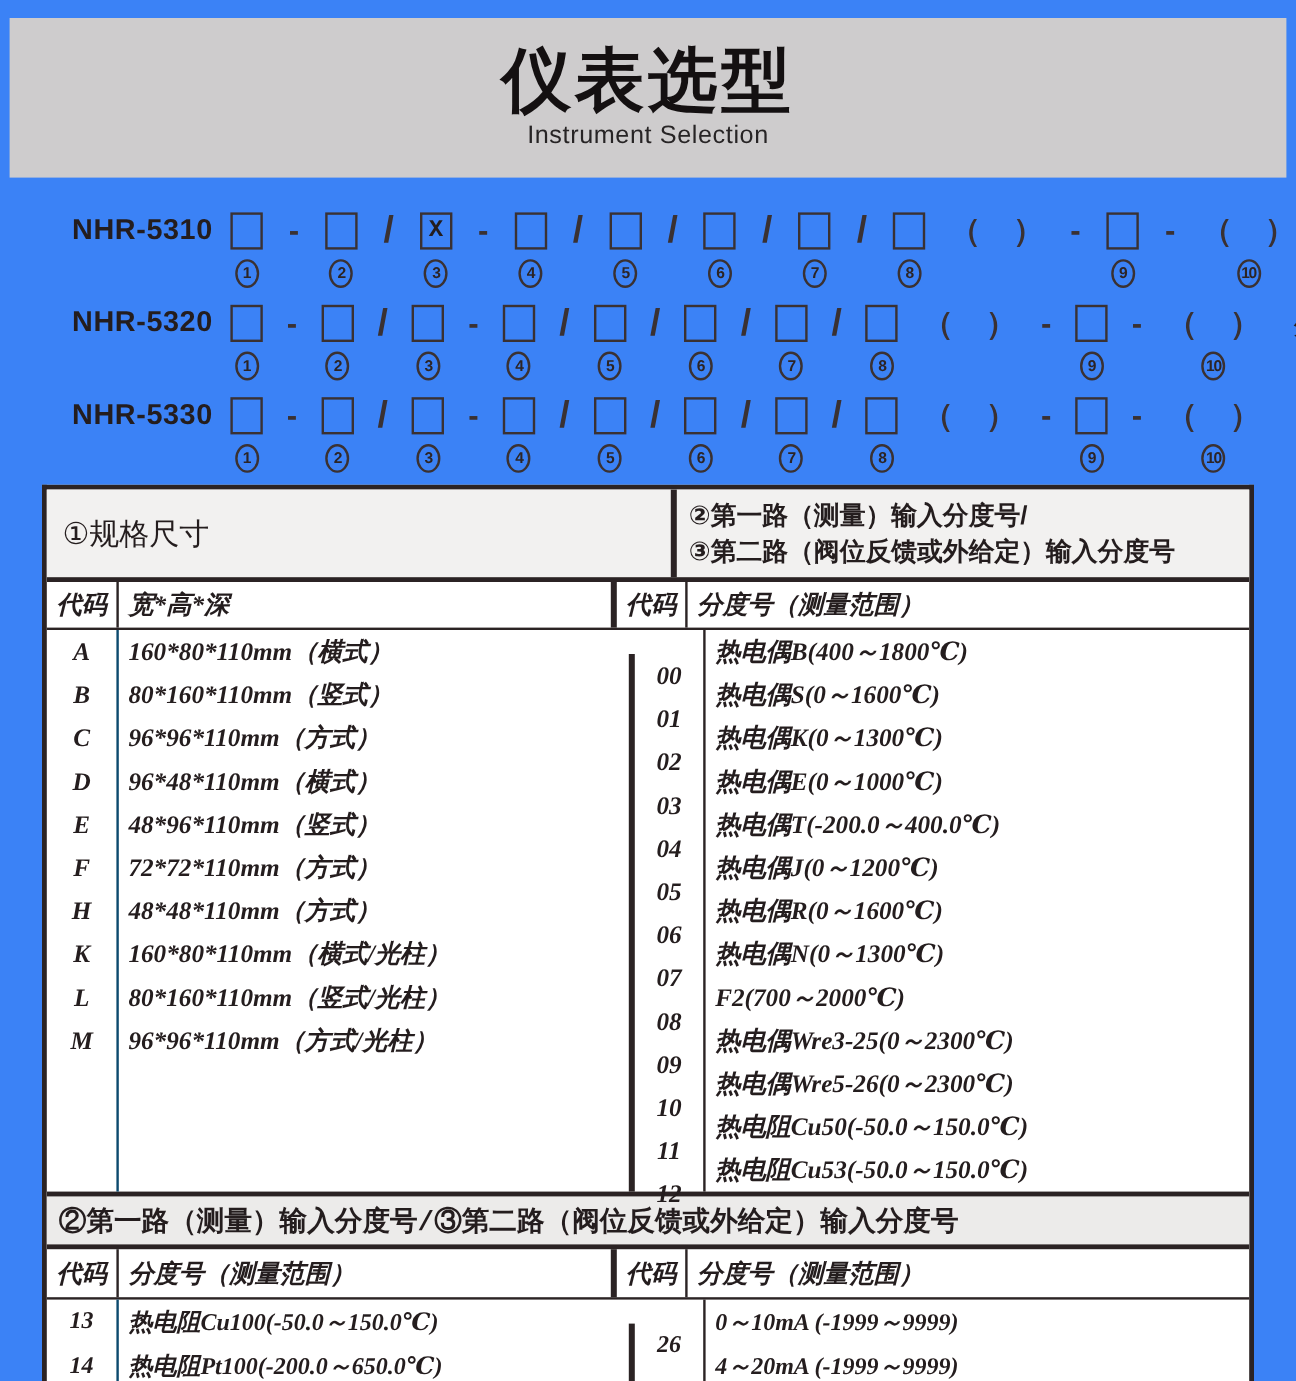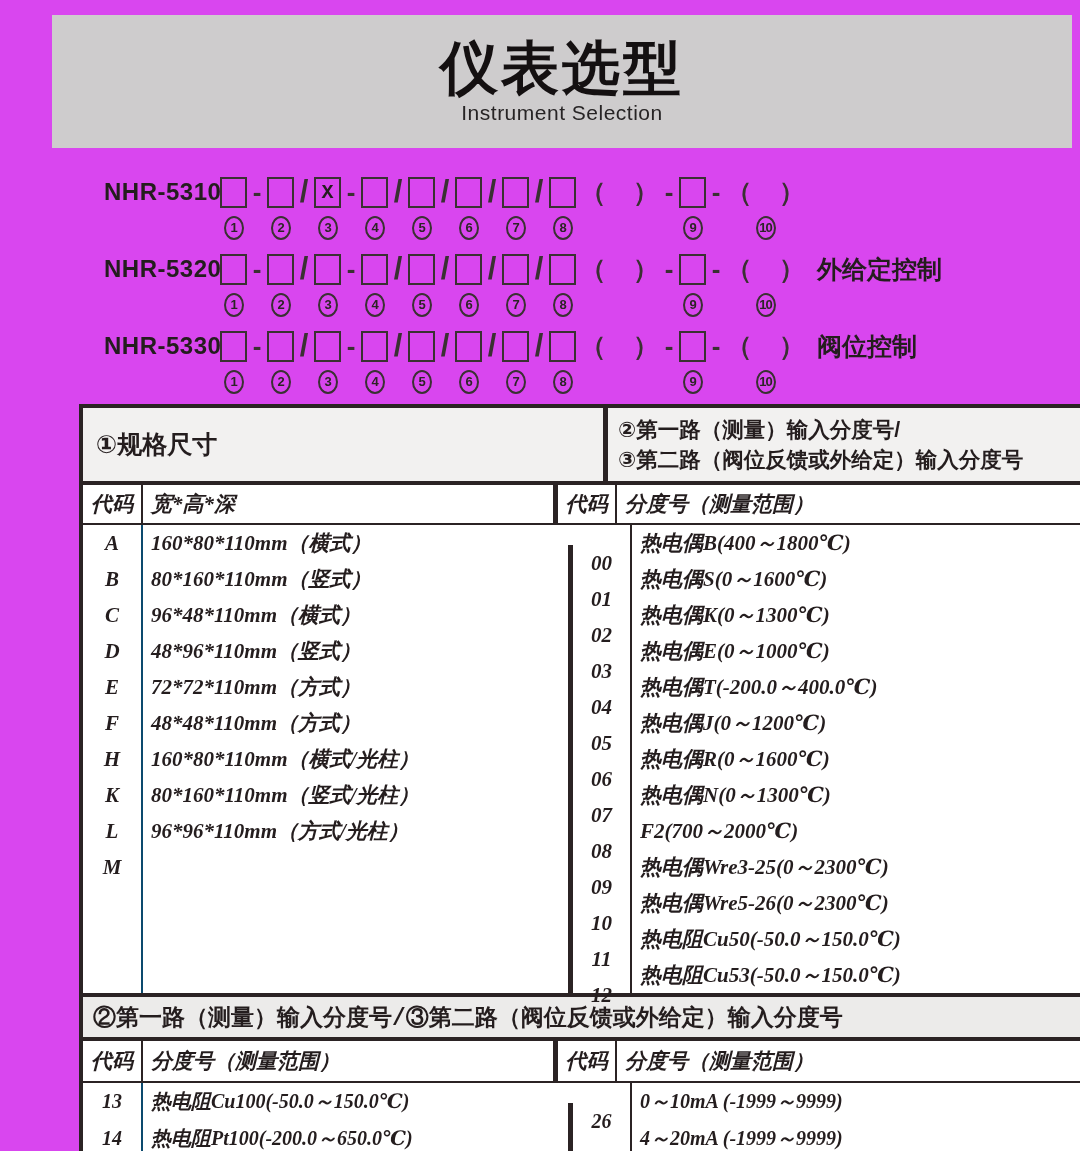--- a/index.html
+++ b/index.html
@@ -2,33 +2,33 @@
 <html><head>
 <meta charset="utf-8">
 <style>
   * { margin:0; padding:0; box-sizing:border-box; }
   html,body { width:1080px; height:1151px; overflow:hidden; }
   body {
     background:#ffffff;
     font-family:"Liberation Sans","DejaVu Sans",sans-serif;
     color:#241d1e;
   }
-  .page { position:relative; width:1080px; height:1151px; overflow:hidden; background:#d946ef;padding-left:44px; }
+  .page { position:relative; width:1080px; height:1151px; overflow:hidden; background:#3b82f6; }
 
   
   .banner {
     margin:15px 8px 0 8px; height:133px; background:#cecccd;
     display:flex; flex-direction:column; align-items:center; justify-content:center;
   }
   .banner-title { font-size:58px; font-weight:bold; letter-spacing:3px; color:#141011; line-height:1.05; }
   .banner-sub { font-size:21px; font-weight:400; color:#272425; margin-top:3px; letter-spacing:0.5px; }
 
   
   .specs { margin:25px 0 0 60px; }
-  .specline { display:flex; align-items:flex-start; gap:4px; margin-bottom:9px; }
+  .specline { display:flex; align-items:flex-start; gap:20px; margin-bottom:9px; }
   .unit { display:flex; flex-direction:column; align-items:center; }
   .unit .top { height:38px; display:flex; align-items:center; justify-content:center; }
   .unit .bot { height:27px; margin-top:3px; display:flex; align-items:center; justify-content:center; }
   .labelunit .top { justify-content:flex-start; }
   .model { font-size:24px; font-weight:bold; letter-spacing:0.5px; width:112px; white-space:nowrap; }
   .box {
     width:27px; height:31px; border:2.5px solid #3a3132;
     display:flex; align-items:center; justify-content:center;
     font-size:20px; font-weight:bold; font-family:"Liberation Mono","DejaVu Sans Mono",monospace;
   }
@@ -46,21 +46,21 @@
 
   
   .maintable {
     margin:6px 0 0 35px; width:1010px;
     border:4px solid #2b2324; border-bottom:none;
     background:#fff;
   }
   .serif { font-family:"Liberation Serif","DejaVu Serif",serif;font-style:italic; }
 
   .t-header { display:flex; height:77px; border-bottom:4px solid #2b2324; background:#f2f1f0; }
-  .h-left { width:472px; display:flex; align-items:center; padding-left:13px; font-size:25px; font-weight:bold; }
+  .h-left { width:472px; display:flex; align-items:center; padding-left:13px; font-size:25px; font-weight:normal; }
   .h-right { flex:1; border-left:5px solid #2b2324; display:flex; flex-direction:column; justify-content:center; padding-left:10px; font-size:21.5px; font-weight:bold; line-height:30px;margin-left:48px; }
 
   .t-sub { display:flex; height:40px; border-bottom:2px solid #2b2324; font-size:21px; font-weight:bold; }
   .t-sub > div { display:flex; align-items:center; }
   .sub-code-l { width:58px; justify-content:center; }
   .sub-desc-l { width:412px; border-left:2px solid #2b2324; padding-left:8px; }
   .sub-code-r { width:62px; border-left:5px solid #2b2324; justify-content:center; }
   .sub-desc-r { flex:1; border-left:2px solid #2b2324; padding-left:8px; }
 
   .t-body { display:flex; height:468px; }
@@ -588,20 +588,21 @@
           <div class="cell code">F</div>
           <div class="cell code">H</div>
           <div class="cell code">K</div>
           <div class="cell code">L</div>
           <div class="cell code">M</div>
         </div>
       <div class="coldesc-l">
 
       <div class="cell desc">160*80*110mm（横式）</div>
           <div class="cell desc">80*160*110mm（竖式）</div>
+          <div class="cell desc">96*96*110mm（方式）</div>
           <div class="cell desc">96*48*110mm（横式）</div>
           <div class="cell desc">48*96*110mm（竖式）</div>
           <div class="cell desc">72*72*110mm（方式）</div>
           <div class="cell desc">48*48*110mm（方式）</div>
           <div class="cell desc">160*80*110mm（横式/光柱）</div>
           <div class="cell desc">80*160*110mm（竖式/光柱）</div>
           <div class="cell desc">96*96*110mm（方式/光柱）</div>
         </div>
       <div class="colcode-r">
 

